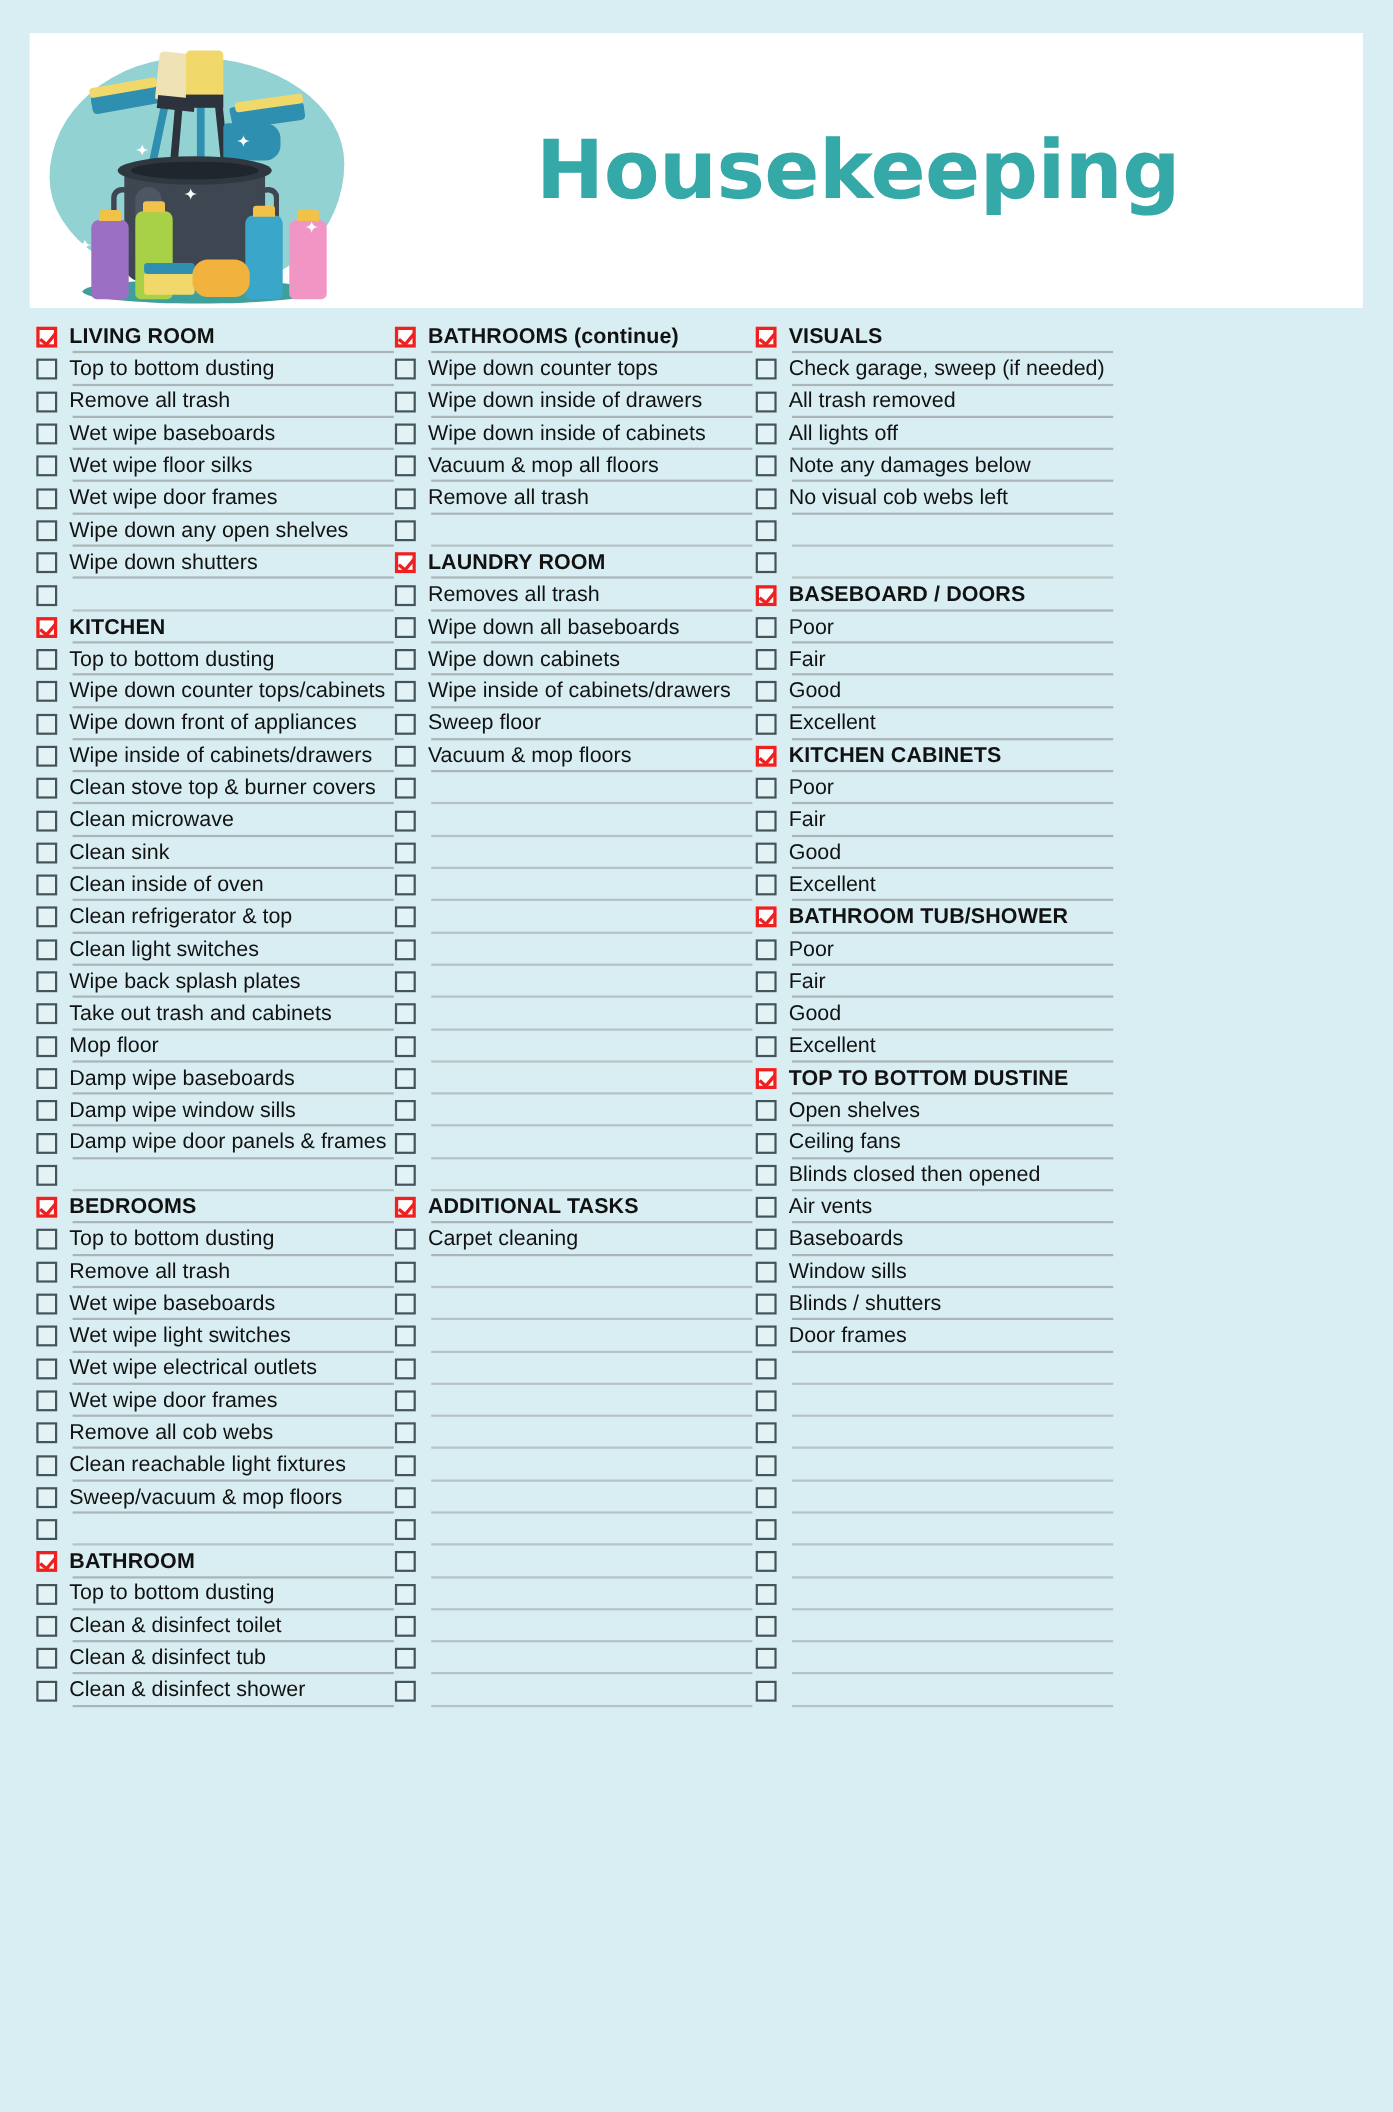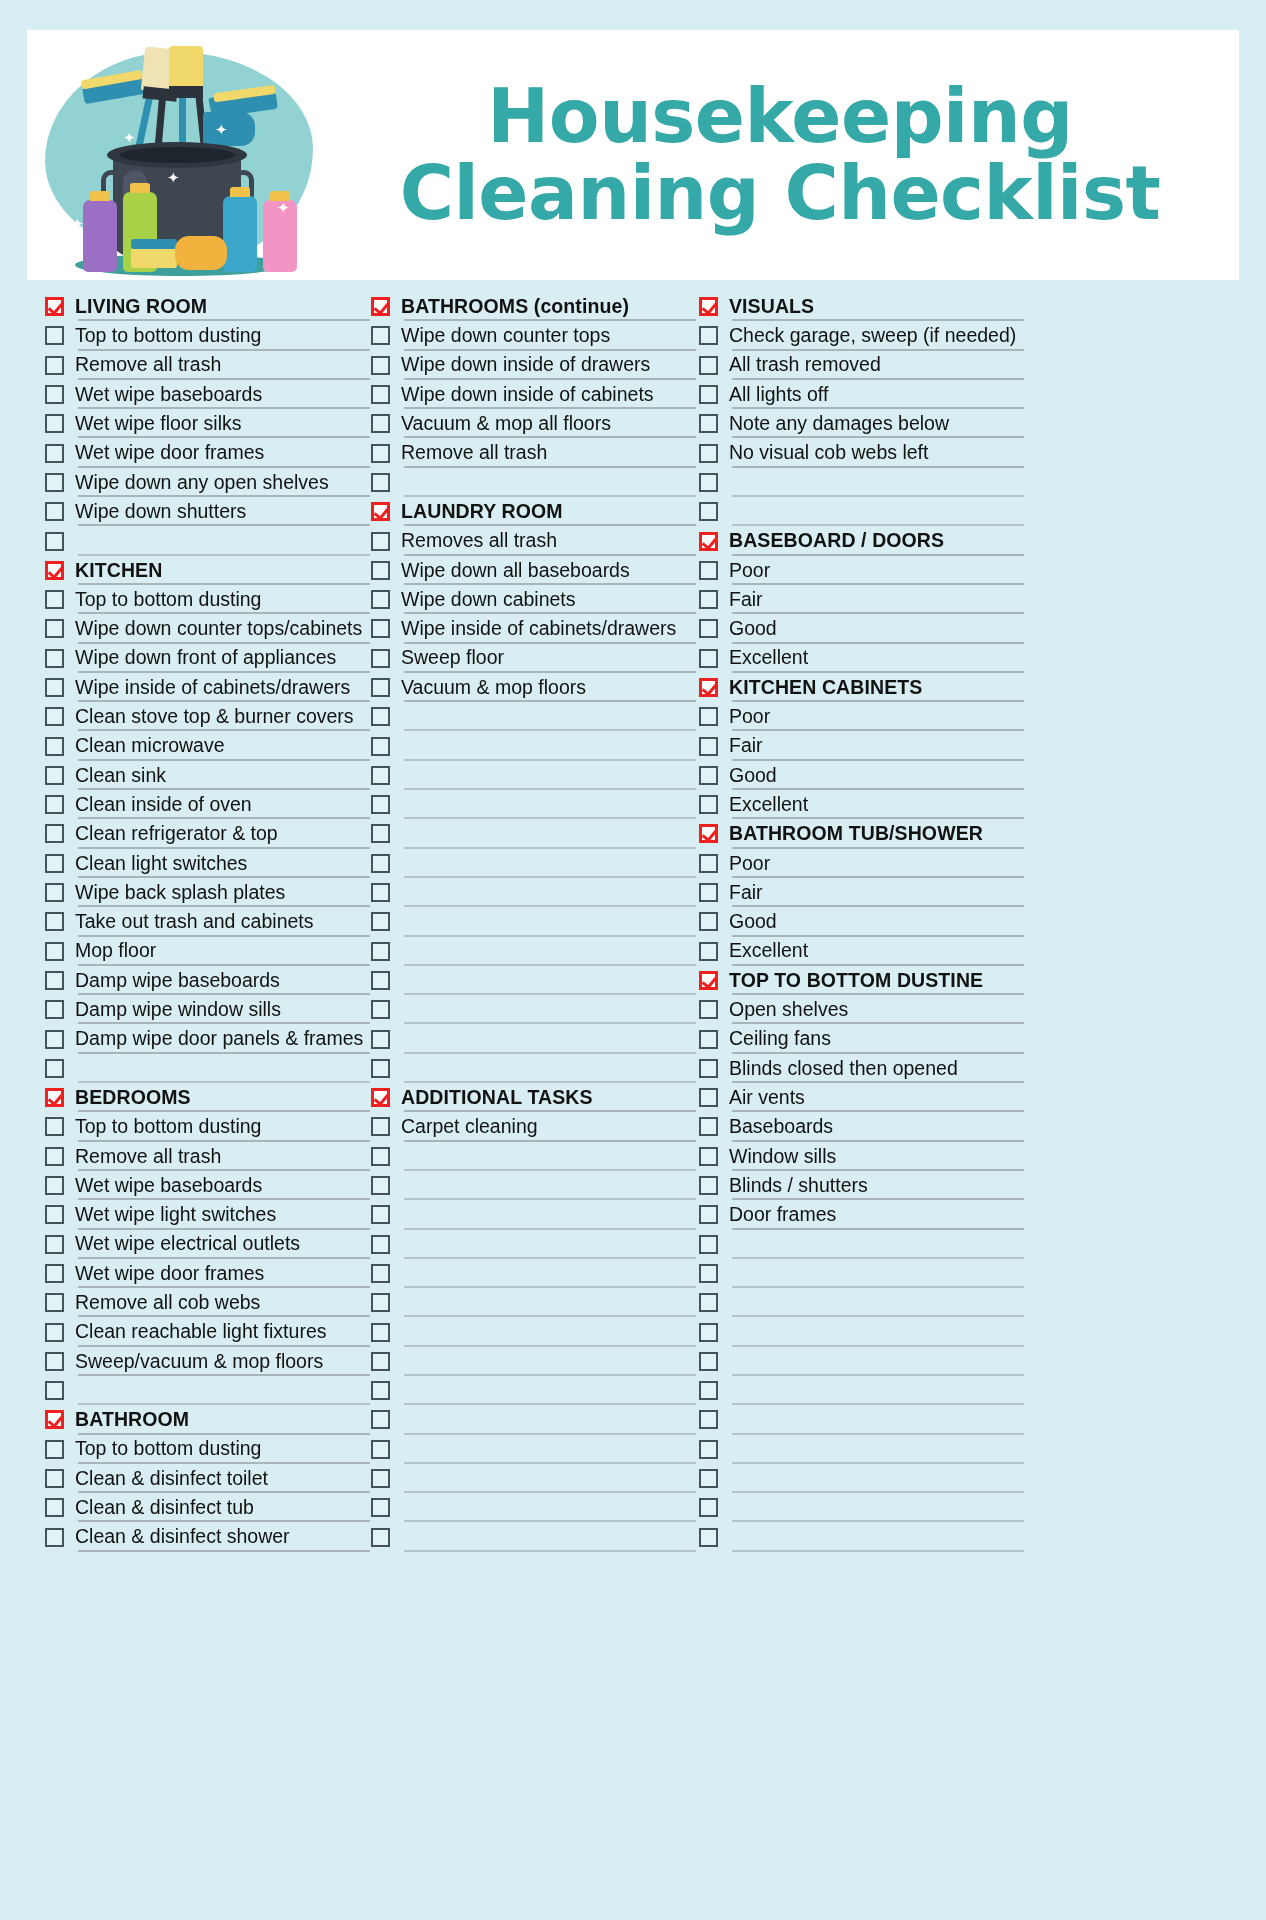--- a/index.html
+++ b/index.html
@@ -46,21 +46,21 @@
     font-size: 74px;
     line-height: 1.04;
     letter-spacing: -0.5px;
     white-space: nowrap;
     font-family: "DejaVu Sans", sans-serif;
   }
 
   
   .columns {
     position: absolute;
-    left: 12px;
+    left: 0;
     top: 292px;
     width: 1078px;
     display: flex;
   }
   .col {
     width: 326px;
     flex: 0 0 326px;
   }
   .col.c1 { margin-left: 32px; }
   .col.c2 { margin-left: 0px; }
@@ -326,21 +326,20 @@
 
     <span class="spark" style="left:96px; top:100px;">✦</span>
     <span class="spark" style="left:140px; top:140px;">✦</span>
     <span class="spark" style="left:188px; top:92px;">✦</span>
     <span class="spark" style="left:250px; top:170px;">✦</span>
     <span class="spark" style="left:44px; top:186px;">✦</span>
   </div>
 
   <div class="header-titles">
     <div class="title-line">Housekeeping</div>
-    <div class="title-line">Cleaning Checklist</div>
   </div>
 </div>
 
 <div class="columns" id="columns">
     <div class="col c1">
       <div class="row heading">
         <div class="cb checked"></div>
         <div class="label">LIVING ROOM</div>
         <div class="rule"></div>
       </div>

